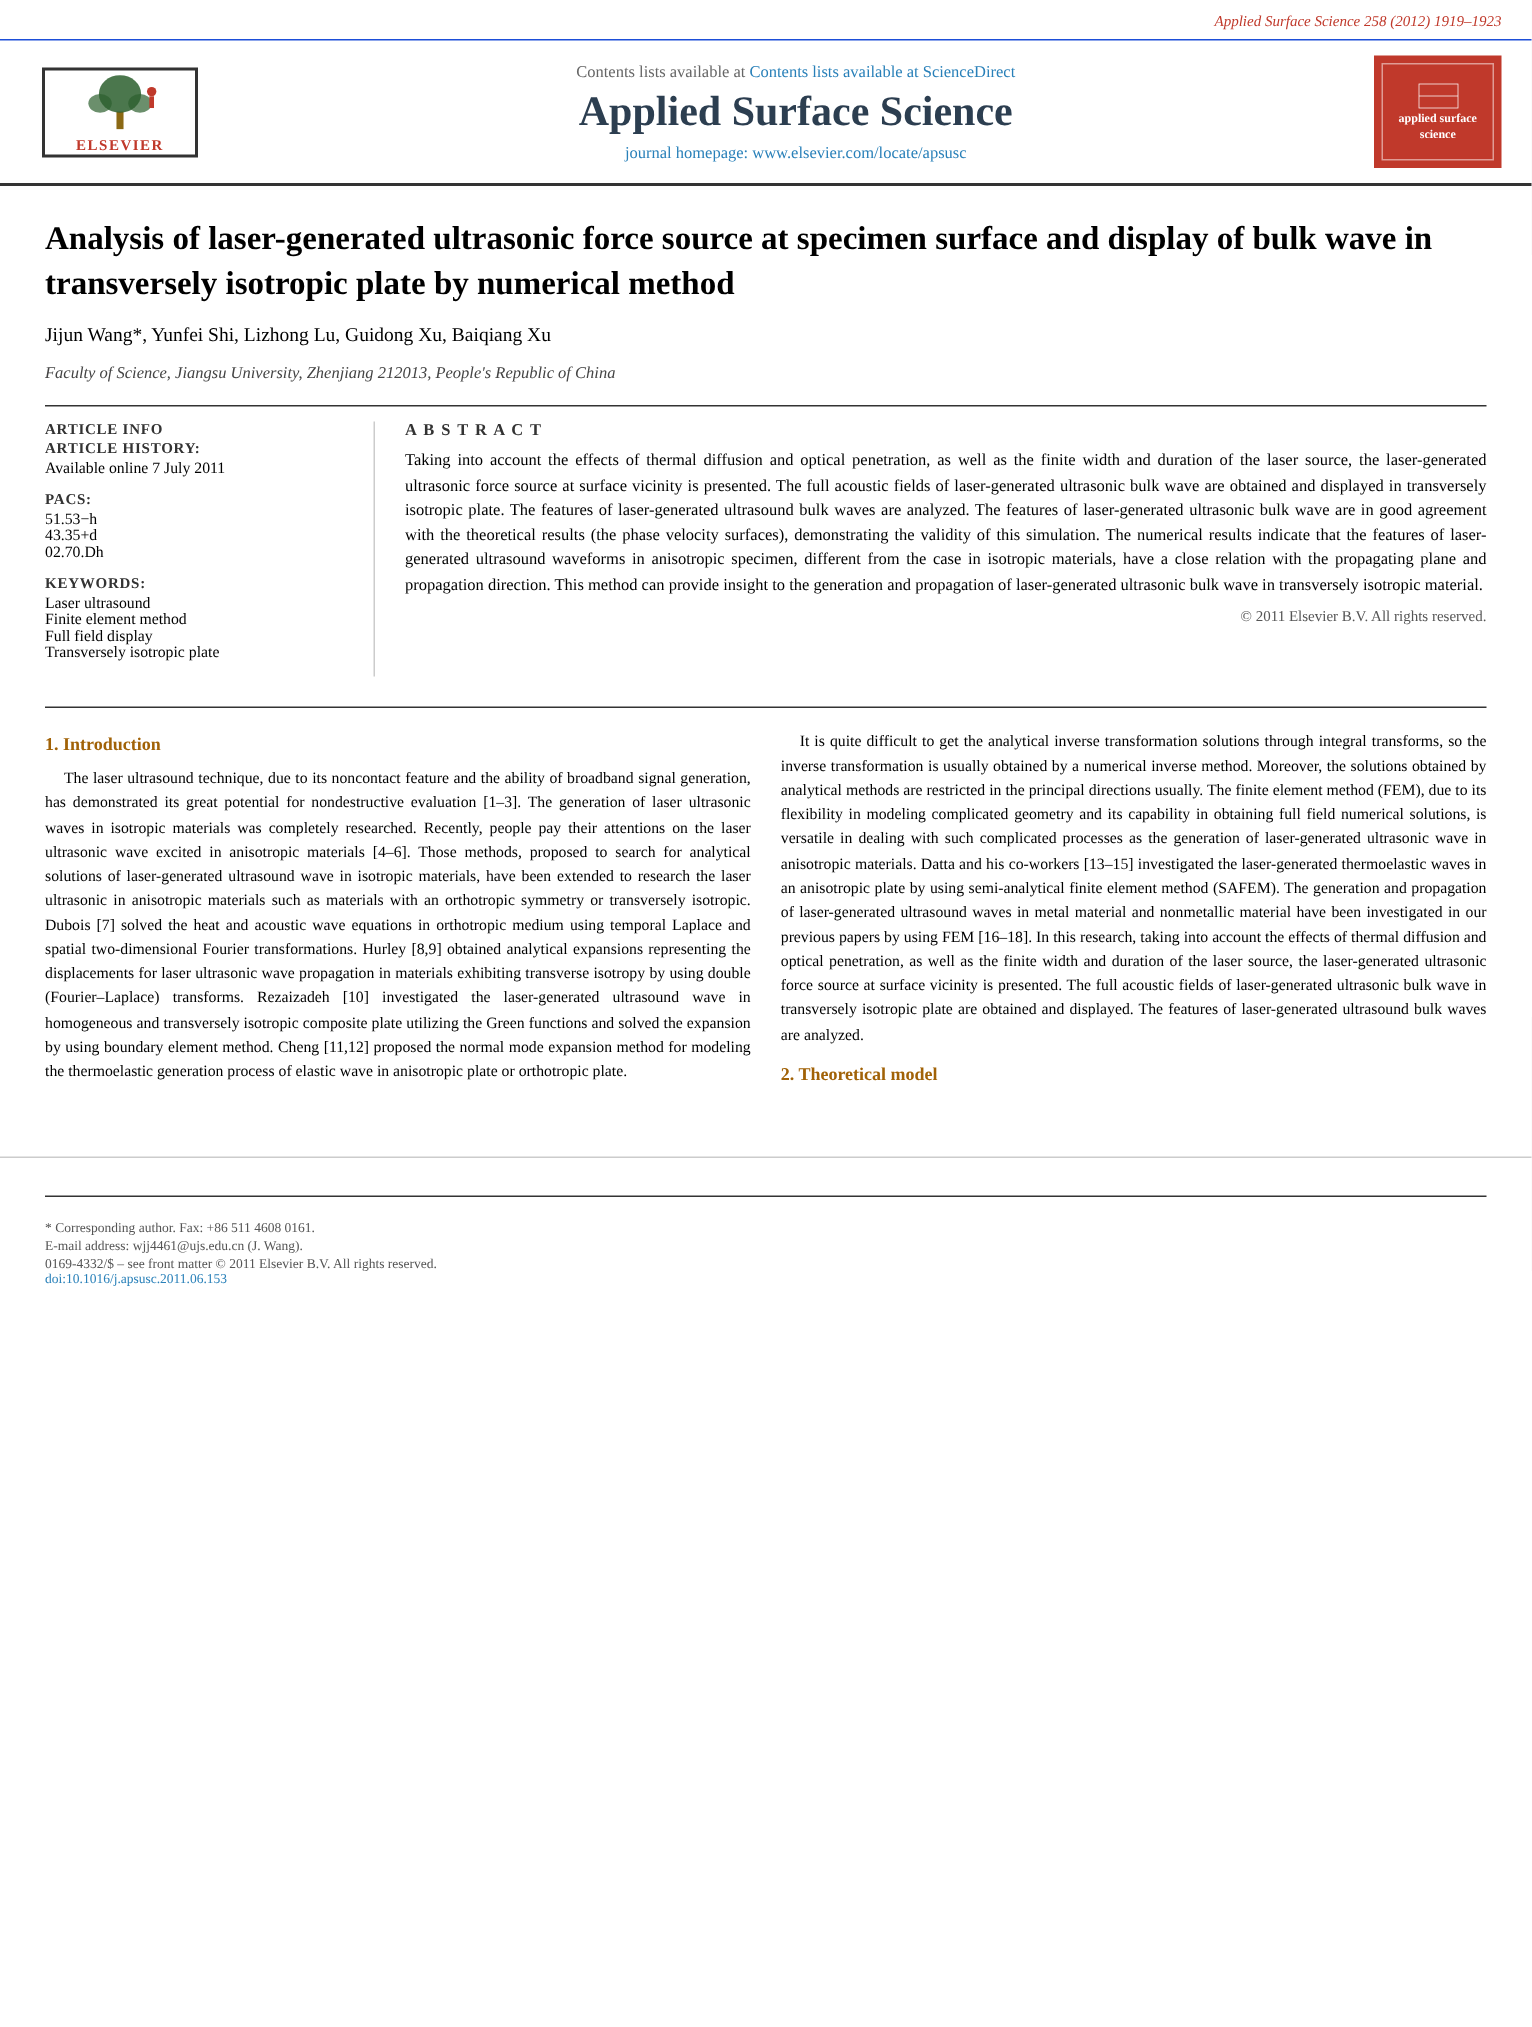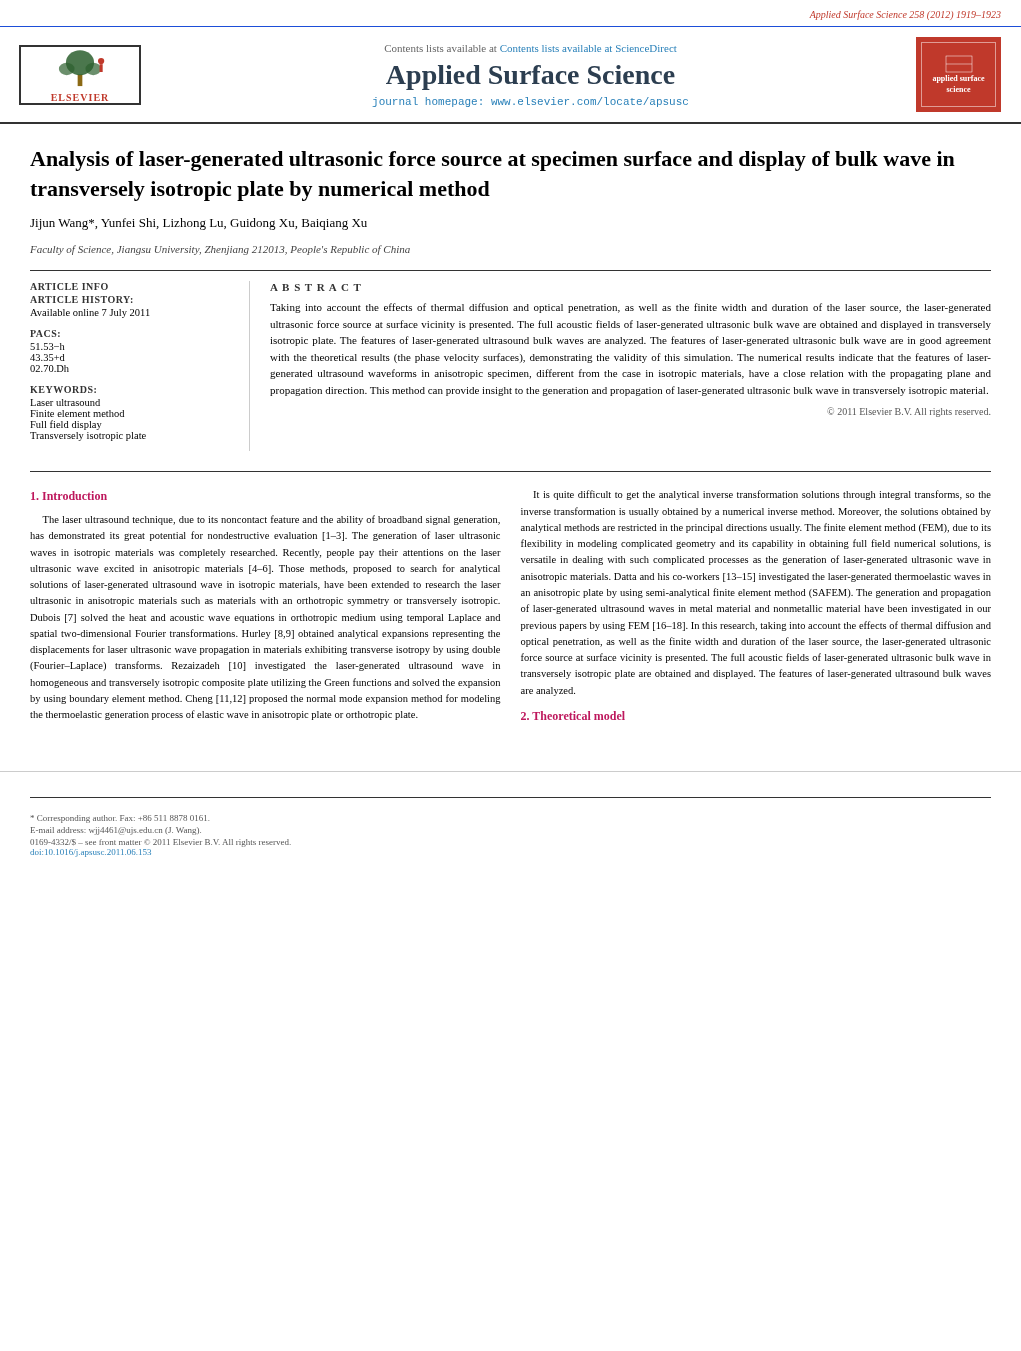--- a/index.html
+++ b/index.html
@@ -40,21 +40,21 @@
       border-bottom: 2px solid #333;
     }
     .elsevier-logo {
       width: 130px;
       flex-shrink: 0;
       display: flex;
       flex-direction: column;
       align-items: center;
     }
     .elsevier-logo-box {
-      width: 122px;
+      width: 104px;
       height: 60px;
       border: 2px solid #333;
       display: flex;
       flex-direction: column;
       align-items: center;
       justify-content: center;
       overflow: hidden;
       position: relative;
     }
     .elsevier-name {
@@ -76,21 +76,20 @@
     .journal-title-main {
       font-size: 28px;
       font-weight: bold;
       color: #2c3e50;
       margin: 5px 0;
       font-family: 'Times New Roman', serif;
     }
     .journal-homepage {
       font-size: 11px;
       color: #2980b9;
-      font-family: Liberation Mono, monospace;
     }
     .journal-logo-right {
       width: 90px;
       flex-shrink: 0;
     }
     .journal-logo-box {
       width: 85px;
       height: 75px;
       background: #c0392b;
       display: flex;
@@ -218,21 +217,21 @@
     .body-col {
       flex: 1;
       font-size: 10.5px;
       line-height: 1.55;
       color: #000;
       text-align: justify;
     }
     .section-heading {
       font-size: 12px;
       font-weight: bold;
-      color: #be185d;
+      color: #a16207;
       margin-bottom: 6px;
     }
     .body-col p {
       margin-bottom: 8px;
       text-indent: 1.2em;
     }
 
     
     .page-footer {
       padding: 10px 30px;
@@ -359,21 +358,21 @@
         <div class="section-heading">
           <span>2.  Theoretical model</span>
         </div>
       </div>
     </div>
 
   </div>
 
   <div class="page-footer">
     <hr class="section-divider">
-    <div class="footnote-line">* Corresponding author. Fax: +86 511 8878 0161.</div>
+    <div class="footnote-line">* Corresponding author. Fax: +86 511 4608 0161.</div>
     <div class="footnote-line">
       <span>E-mail address: wjj4461@ujs.edu.cn (J. Wang).</span>
     </div>
     <div class="footer-license">0169-4332/$ – see front matter © 2011 Elsevier B.V. All rights reserved.</div>
     <div class="footer-doi blue-link">doi:10.1016/j.apsusc.2011.06.153</div>
   </div>
 
 </div>
 
 </body></html>

